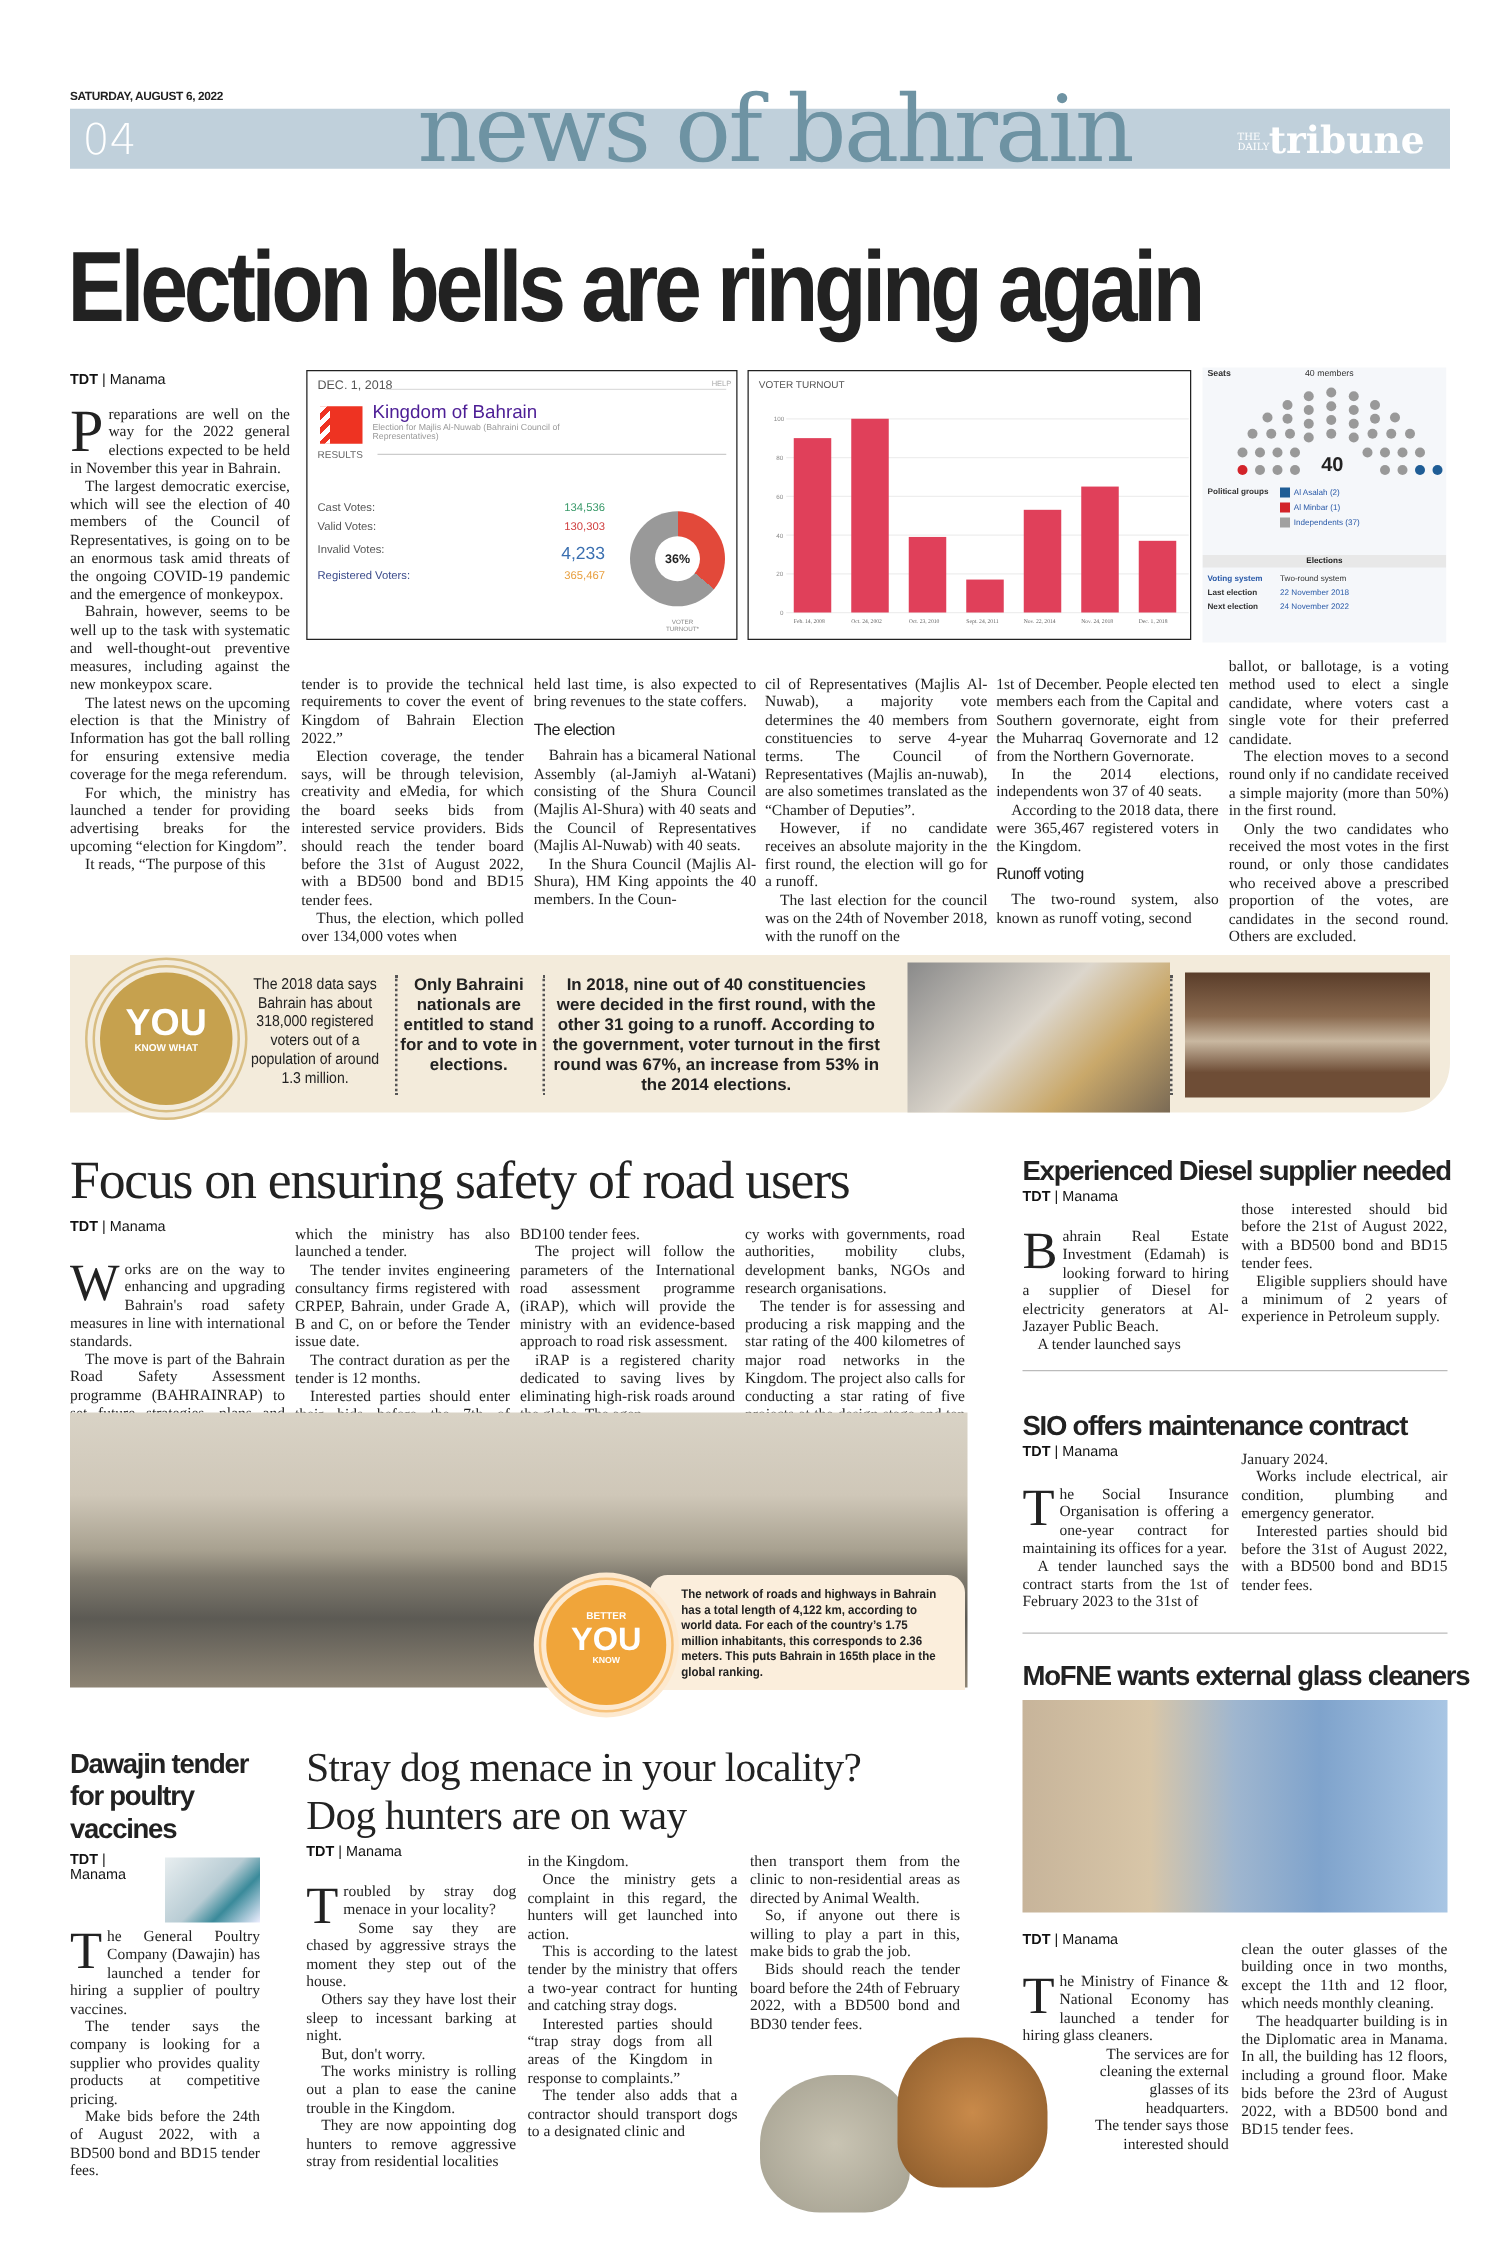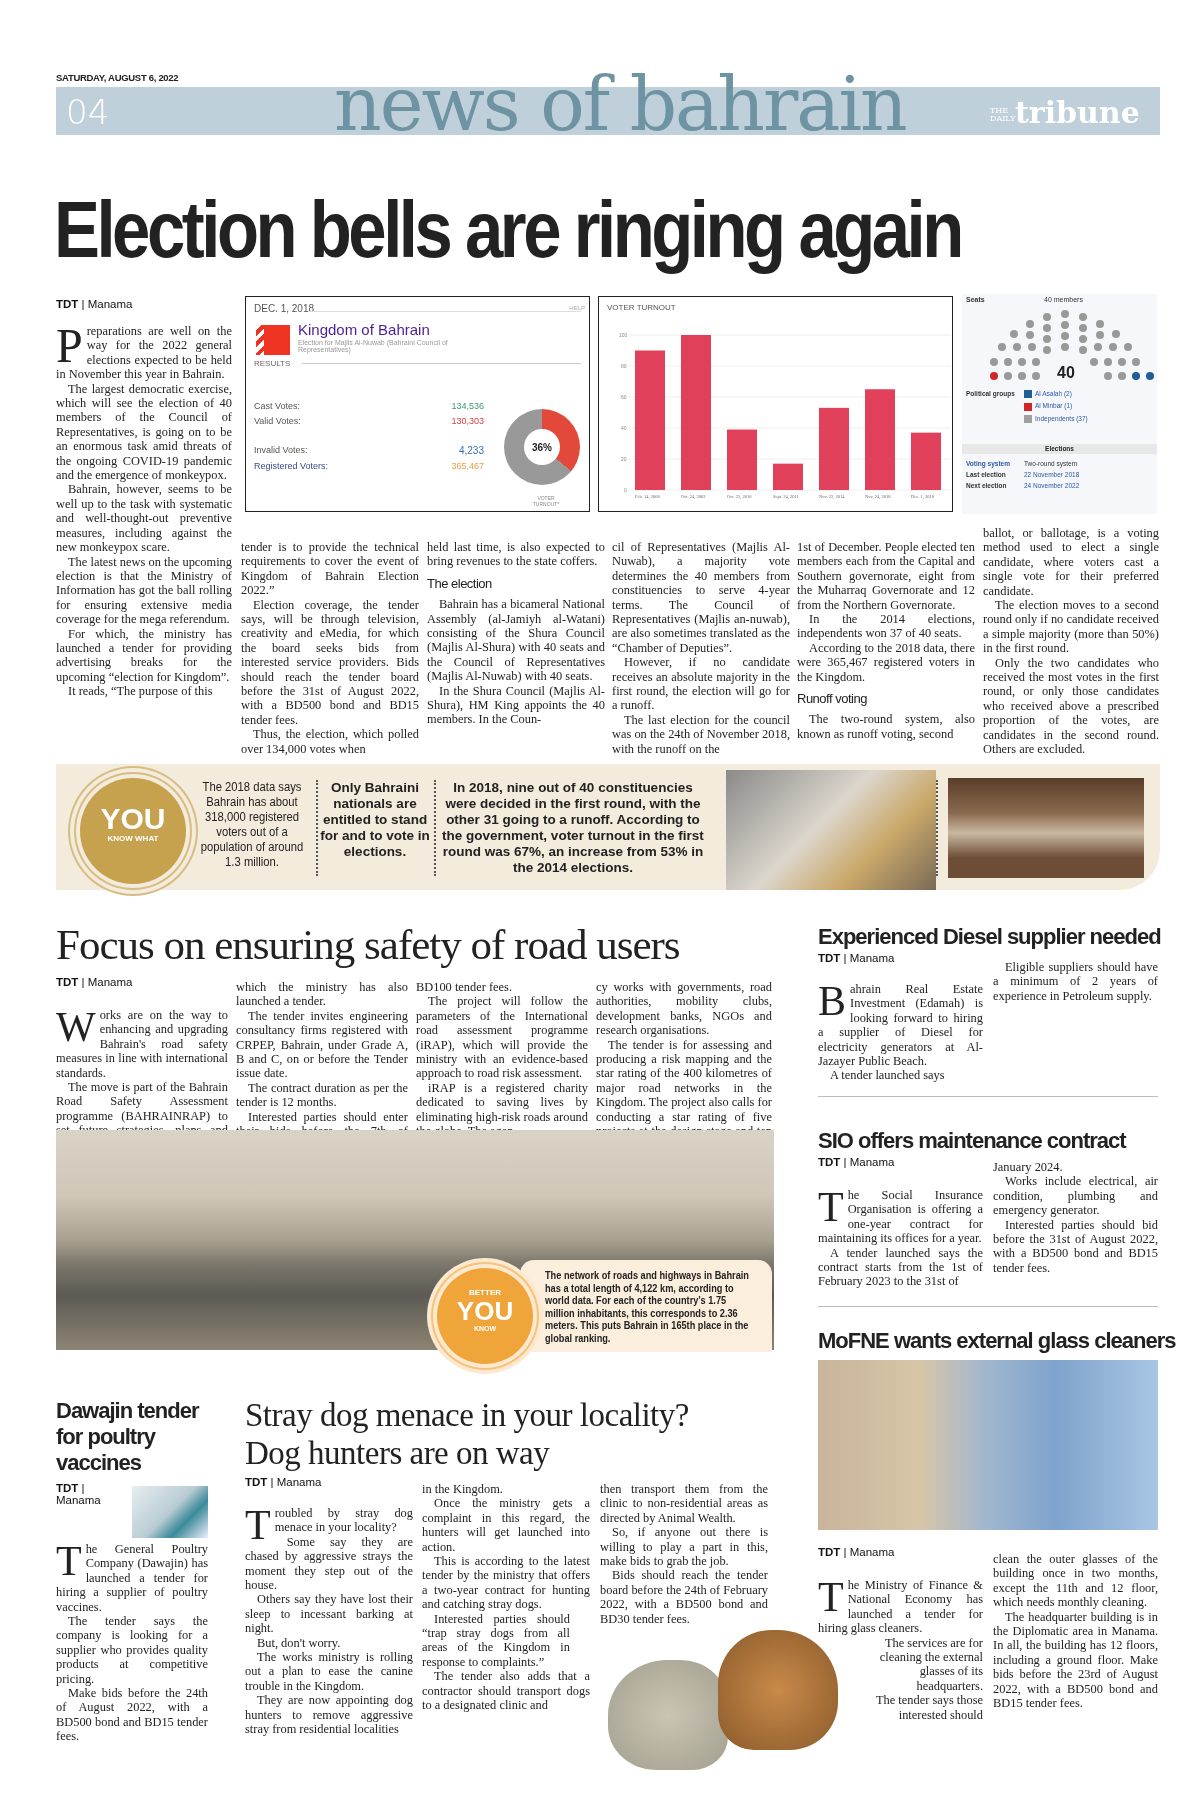--- a/index.html
+++ b/index.html
@@ -70,27 +70,27 @@
   <div style="position:absolute;left:10px;top:28px;width:8px;height:30px;background:repeating-linear-gradient(135deg,#fff 0 4px,transparent 4px 8px)"></div>
   <div class="sans" style="position:absolute;left:52px;top:24px;font-size:15px;color:#4c1d95">Kingdom of Bahrain</div>
   <div class="small" style="position:absolute;left:52px;top:42px;width:190px;font-size:7px;color:#999">Election for Majlis Al-Nuwab (Bahraini Council of Representatives)</div>
   <div class="small" style="position:absolute;left:8px;top:62px;color:#666">RESULTS</div>
   <div style="position:absolute;left:56px;top:66px;right:8px;height:1px;background:#ccc"></div>
   <div style="position:absolute;left:8px;top:104px;width:230px">
     <div style="display:flex;justify-content:space-between;margin-bottom:5px" class="sans">
         <span style="font-size:9px;color:#555">Cast Votes:</span>
         <span style="font-size:9px;color:#3a9a6a">134,536</span>
       </div>
-    <div style="display:flex;justify-content:space-between;margin-bottom:19px" class="sans">
+    <div style="display:flex;justify-content:space-between;margin-bottom:8px" class="sans">
         <span style="font-size:9px;color:#555">Valid Votes:</span>
         <span style="font-size:9px;color:#d04040">130,303</span>
       </div>
     <div style="display:flex;justify-content:space-between;margin-bottom:5px" class="sans">
         <span style="font-size:9px;color:#555">Invalid Votes:</span>
-        <span style="font-size:10px;color:#3a6fb0">4,233</span>
+        <span style="font-size:14px;color:#3a6fb0">4,233</span>
       </div>
     <div style="display:flex;justify-content:space-between" class="sans">
         <span style="font-size:9px;color:#3a4a8a">Registered Voters:</span>
         <span style="font-size:9px;color:#e8a040">365,467</span>
       </div>
   </div>
   <div style="position:absolute;left:258px;top:112px;width:76px;height:76px;border-radius:50%;background:conic-gradient(#e2493a 0 36%,#999 36% 100%)">
     <div style="position:absolute;left:20px;top:20px;width:36px;height:36px;border-radius:50%;background:#fff;display:flex;align-items:center;justify-content:center" class="sans">
         <span style="font-size:10px;font-weight:bold">36%</span>
       </div>
@@ -286,20 +286,21 @@
 </div>
 <div class="abs sans" style="left:545px;top:1270px;width:222px;font-size:10px;line-height:12.5px;font-weight:bold;color:#222;transform:scaleX(0.92);transform-origin:left">The network of roads and highways in Bahrain has a total length of 4,122 km, according to world data. For each of the country’s 1.75 million inhabitants, this corresponds to 2.36 meters. This puts Bahrain in 165th place in the global ranking.</div>
 
 <div class="abs cond" style="left:818px;top:924px;font-size:22px">Experienced Diesel supplier needed</div>
 <div class="abs byline" style="left:818px;top:952px"><b>TDT</b> | <span>Manama</span></div>
 <div class="col txt" style="left:818px;top:982px;width:165px">
   <p class="first"><span class="drop">B</span><span>ahrain Real Estate Investment (Edamah) is looking forward to hiring a supplier of Diesel for electricity generators at Al-Jazayer Public Beach.</span></p>
   <p>A tender launched says</p>
 </div>
 <div class="col txt" style="left:993px;top:960px;width:165px">
+  <p class="first">those interested should bid before the 21st of August 2022, with a BD500 bond and BD15 tender fees.</p>
   <p>Eligible suppliers should have a minimum of 2 years of experience in Petroleum supply.</p>
 </div>
 <div class="abs rule" style="left:818px;top:1096px;width:340px"></div>
 
 <div class="abs cond" style="left:818px;top:1128px;font-size:22px">SIO offers maintenance contract</div>
 <div class="abs byline" style="left:818px;top:1156px"><b>TDT</b> | <span>Manama</span></div>
 <div class="col txt" style="left:818px;top:1188px;width:165px">
   <p class="first"><span class="drop">T</span><span>he Social Insurance Organisation is offering a one-year contract for maintaining its offices for a year.</span></p>
   <p>A tender launched says the contract starts from the 1st of February 2023 to the 31st of</p>
 </div>

